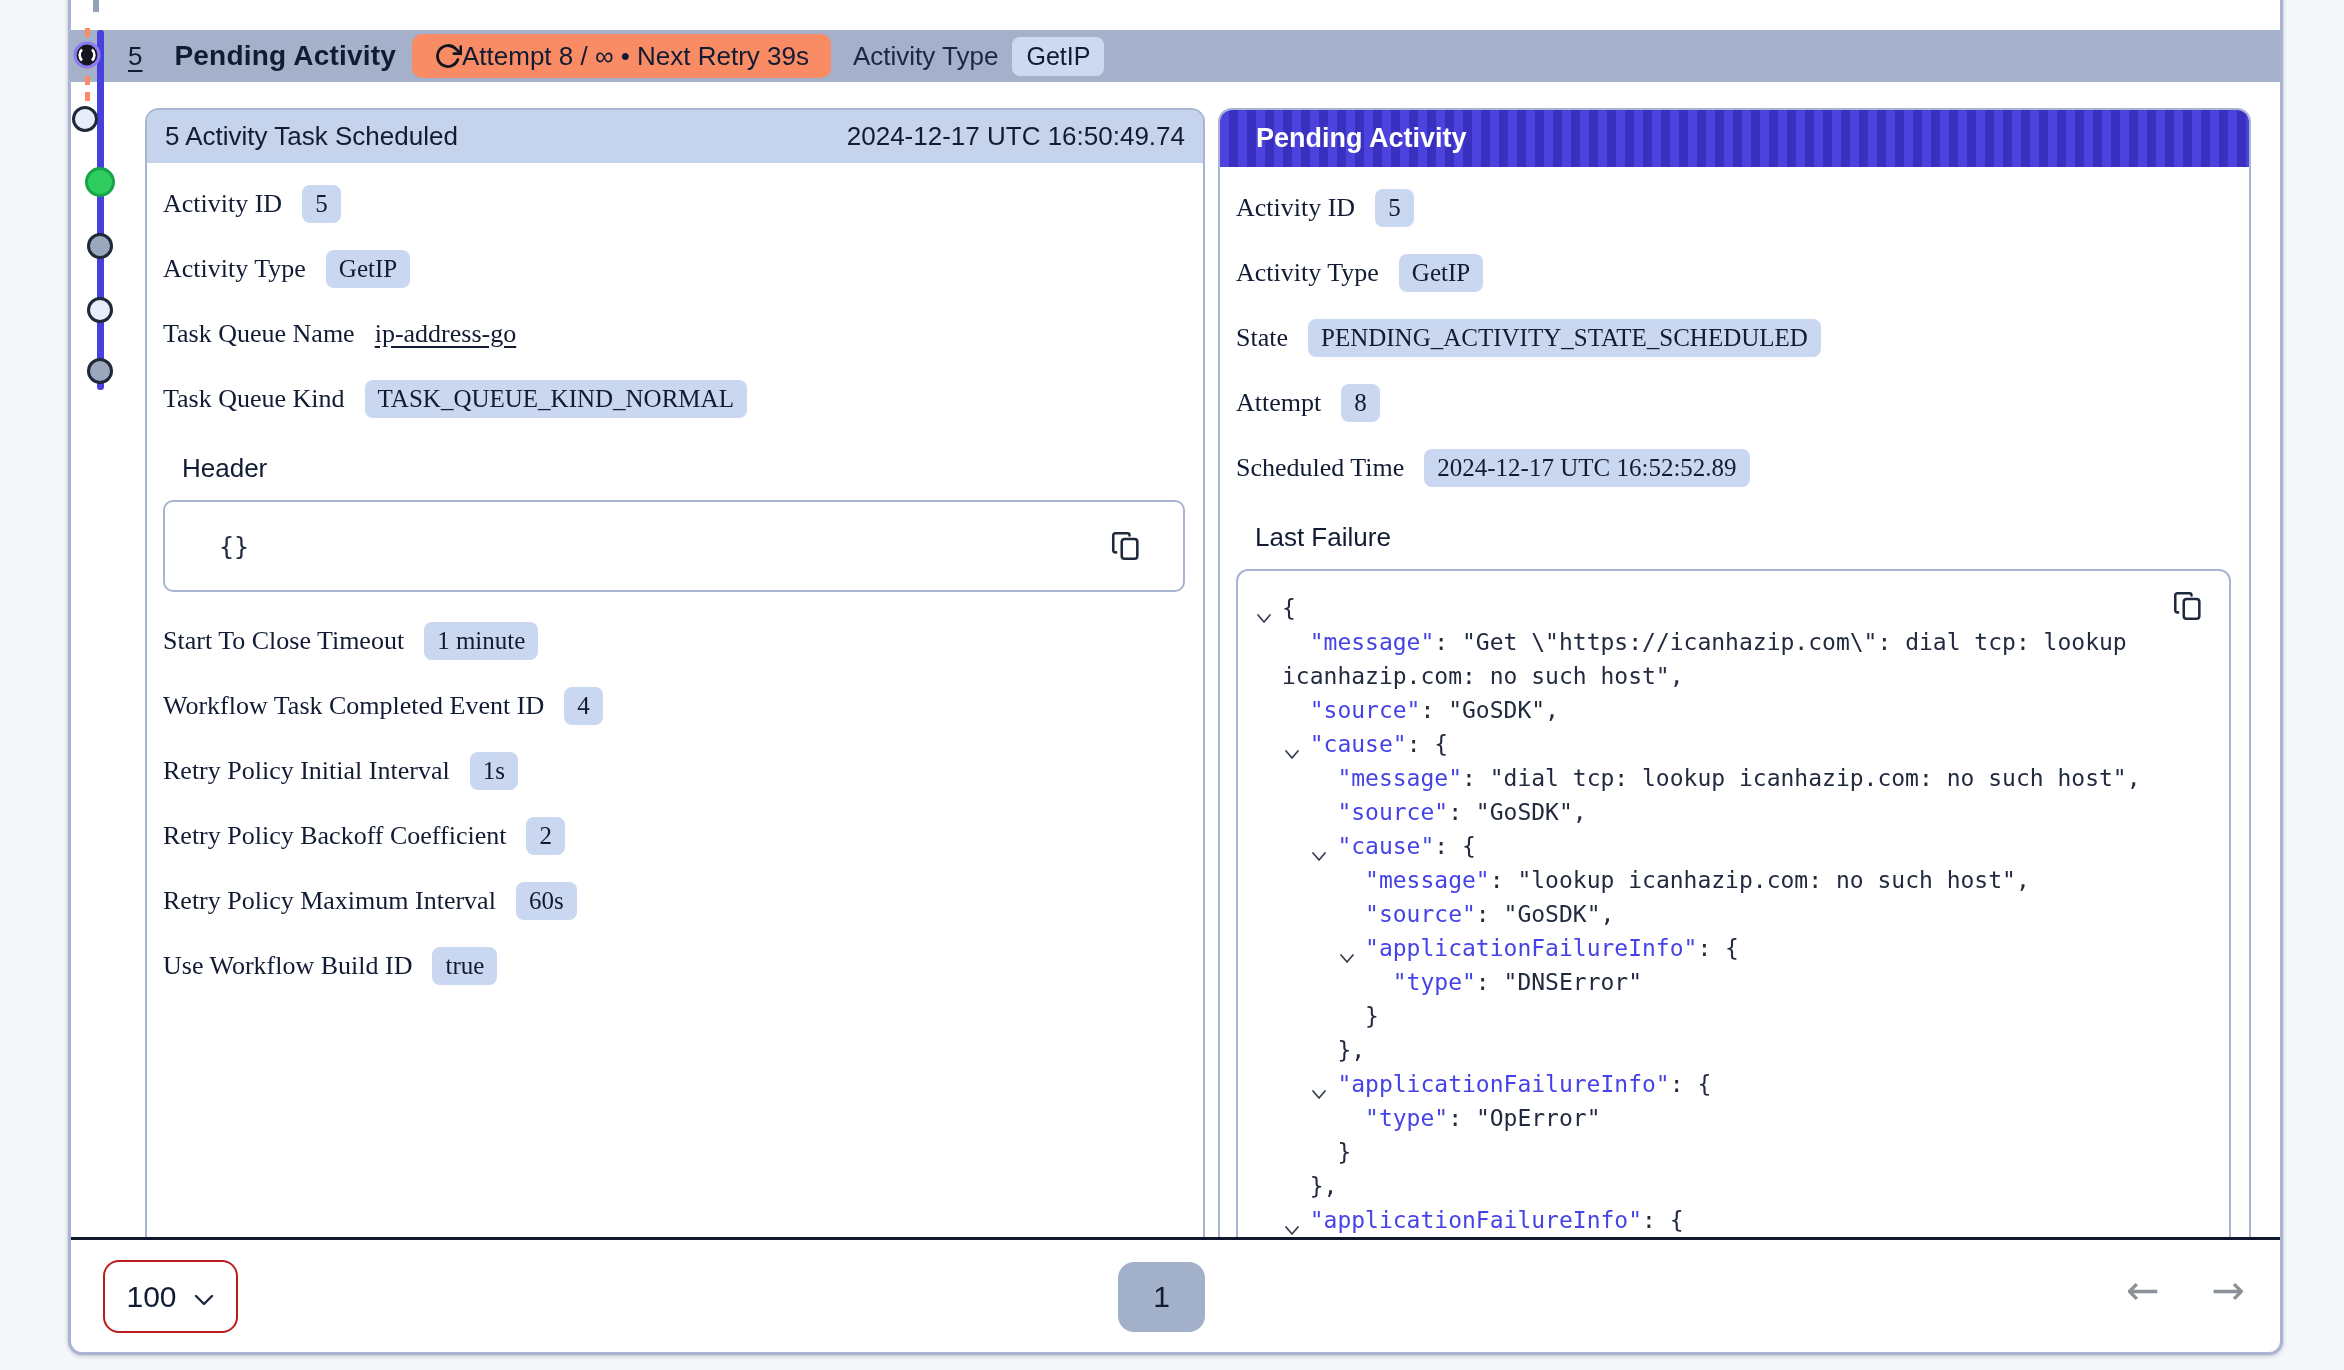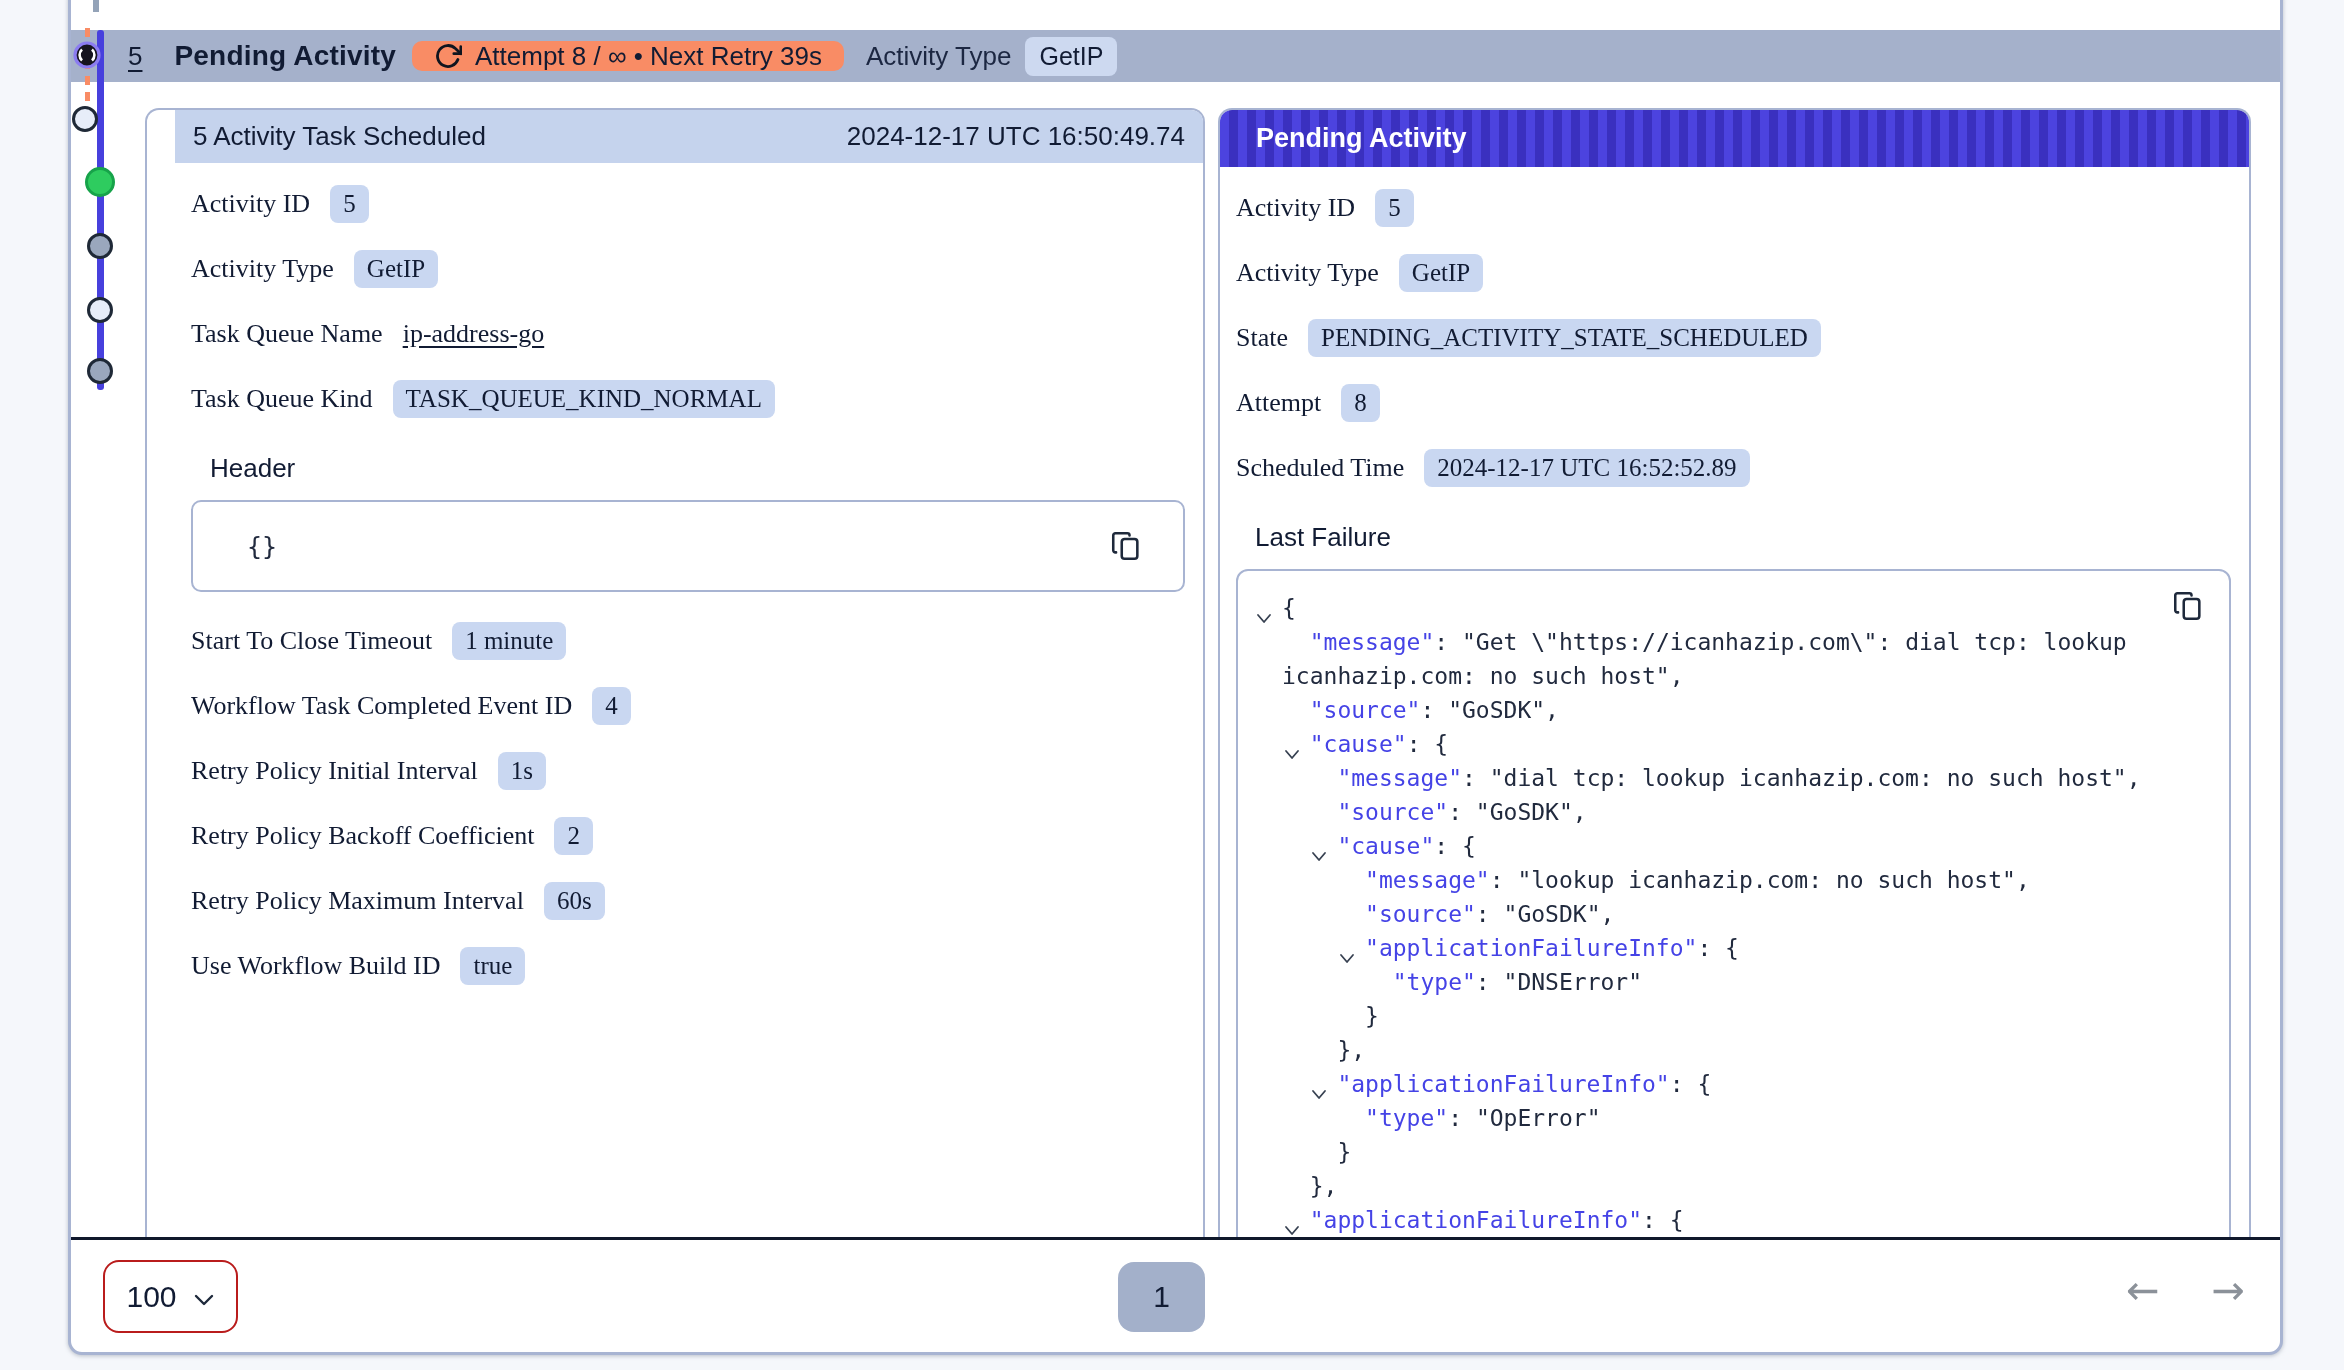--- a/index.html
+++ b/index.html
@@ -21,22 +21,22 @@
 
   
   .topbar {
     position:absolute; left:71px; top:30px; width:2209px; height:52px;
     background:var(--topbar-bg,#a5b1cb);
     display:flex; align-items:center; padding-left:57px; font-size:26px;
   }
   .event-id { text-decoration:underline; text-underline-offset:5px; text-decoration-thickness:2px; font-weight:400; margin-right:32px; }
   .event-title { font-weight:700; font-size:28px; margin-right:16px; letter-spacing:.2px; }
   .retry-badge {
-    display:flex; align-items:center; gap:13px; background:var(--accent-orange,#f98c65);
-    border-radius:10px; padding:7px 22px; height:30px; font-size:26px; margin-right:18px;
+    display:flex; align-items:center; background:var(--accent-orange,#f98c65);
+    border-radius:10px; padding:7px 22px; height:44px; font-size:26px; margin-right:18px;
   }
   .retry-badge svg { display:block; }
   .topbar-type-label { margin:0 14px 0 4px; color:#1c2742; }
   .topbar-type-badge { background:var(--topbar-badge-bg,#cdd9f0); border-radius:8px; padding:5px 14px; font-size:25px; }
 
   
   .tl-stub { position:absolute; left:93px; top:0; width:6px; height:12px; background:#94a3b8; }
   .tl-blue { position:absolute; left:97px; top:30px; width:7px; height:360px; background:var(--timeline-blue,#4740dd); border-radius:3px; }
   .tl-dashed {
     position:absolute; left:85px; top:28px; width:5px; height:78px;
@@ -52,21 +52,21 @@
   .tdot:nth-child(3) { left:87px;  top:233px; }
   .tdot:nth-child(4) { left:87px;  top:297px; }
   .tdot:nth-child(5) { left:87px;  top:358px; }
 
   
   .card {
     position:absolute; top:108px; height:1129px; background:#fff;
     border:2px solid var(--frame-border,#a8b4d2); border-bottom:none;
     border-radius:14px 14px 0 0; overflow:hidden; display:flex; flex-direction:column;
   }
-  .card.left  { left:145px;  width:1060px;padding-left:28px; }
+  .card.left  { left:145px;  width:1060px; }
   .card.right { left:1218px; width:1033px; }
   .card-header {
     flex:0 0 53px; display:flex; align-items:center; justify-content:space-between;
     padding:0 18px; font-size:26px;
   }
   .card-header.light { background:var(--card-header-bg,#c5d3ed); }
   .card-header.striped {
     background:repeating-linear-gradient(90deg, var(--stripe-light,#4c43df) 0 9px, var(--stripe-dark,#3a30bf) 9px 18px);
     color:#fff; font-weight:700; font-size:27px; padding-left:36px; flex-basis:57px;
   }

